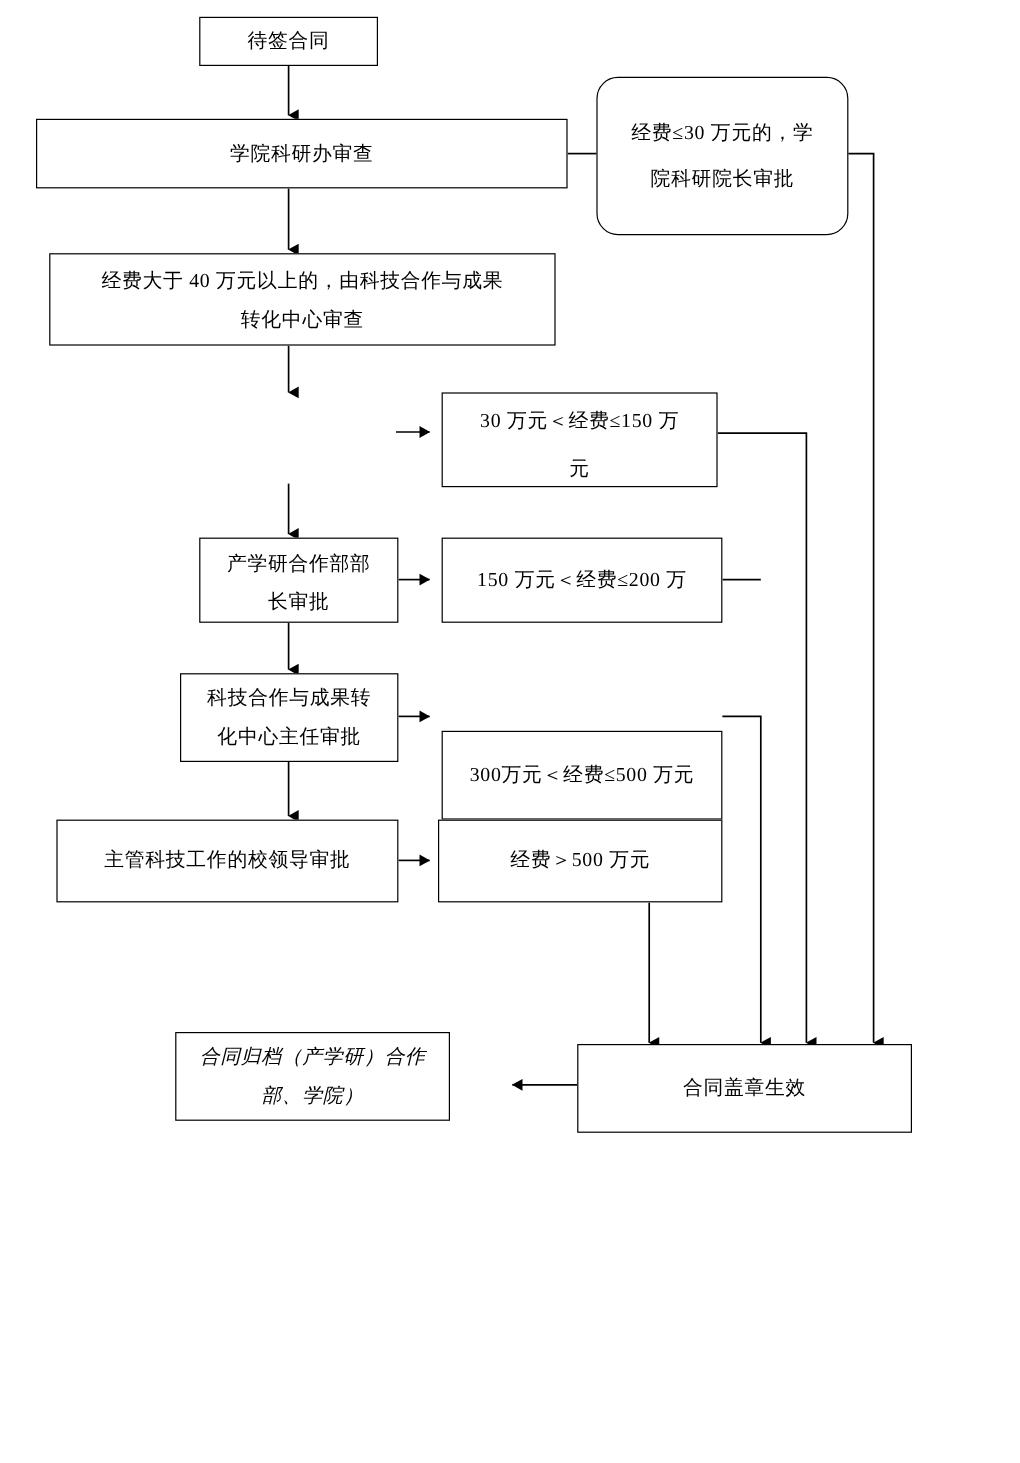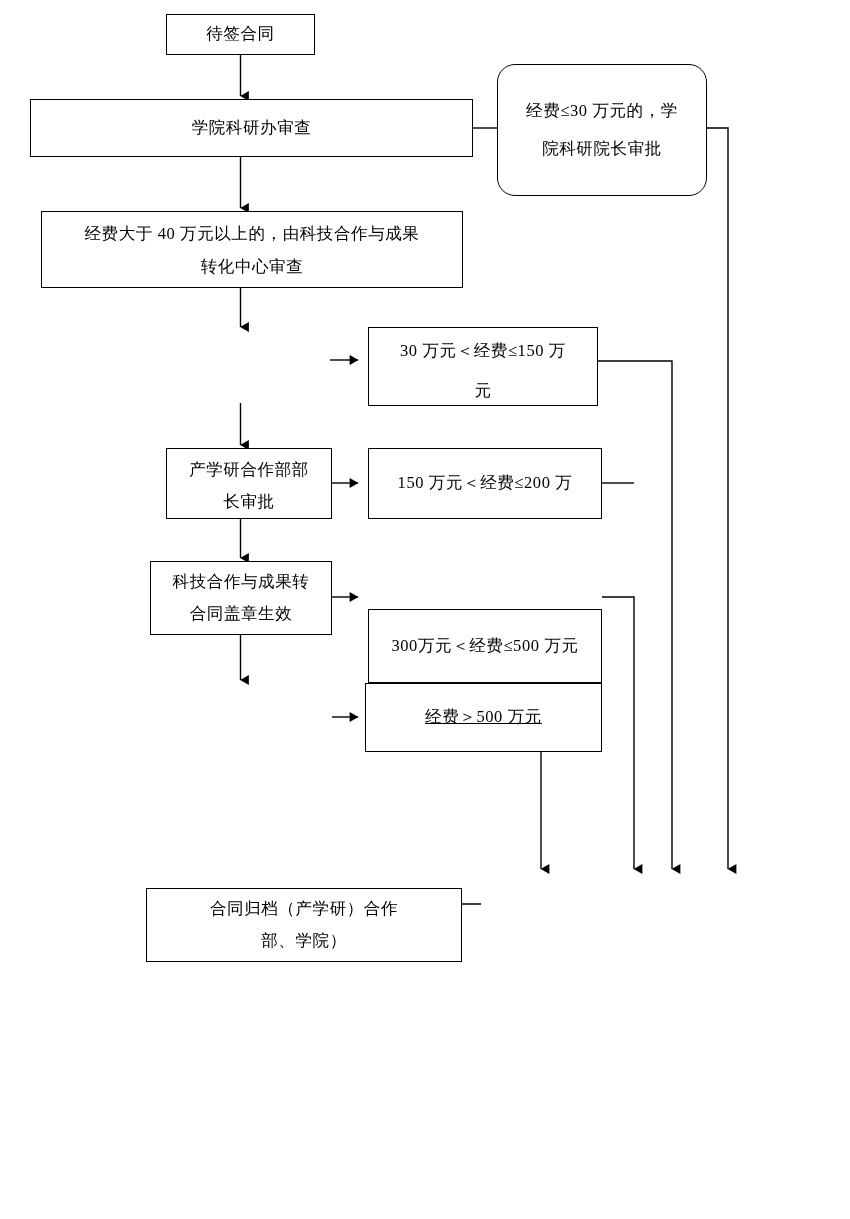--- a/index.html
+++ b/index.html
@@ -136,31 +136,37 @@
     <span class="txt">产学研合作部部
 长审批</span>
   </div>
 
   <div class="node" style="left:368px; top:448px; width:234px; height:71px;">
     <span class="txt">150 万元＜经费≤200 万</span>
   </div>
 
   <div class="node" style="left:150px; top:561px; width:182px; height:74px; line-height:1.95;">
     <span class="txt">科技合作与成果转
-合同盖章生效</span>
+化中心主任审批</span>
   </div>
 
   <div class="node" style="left:368px; top:561px; width:234px; height:74px;margin-top:48px;">
     <span class="txt">300万元＜经费≤500 万元</span>
   </div>
 
+  <div class="node" style="left:47px; top:683px; width:285px; height:69px;">
+    <span class="txt">主管科技工作的校领导审批</span>
+  </div>
 
-  <div class="node" style="left:365px; top:683px; width:237px; height:69px;text-decoration:underline;">
+  <div class="node" style="left:365px; top:683px; width:237px; height:69px;">
     <span class="txt">经费＞500 万元</span>
   </div>
 
+  <div class="node" style="left:481px; top:870px; width:279px; height:74px;">
+    <span class="txt">合同盖章生效</span>
+  </div>
 
-  <div class="node" style="left:146px; top:888px; width:316px; height:74px; line-height:1.95;">
+  <div class="node" style="left:146px; top:860px; width:229px; height:74px; line-height:1.95;font-style:italic;">
     <span class="txt">合同归档（产学研）合作
 部、学院）</span>
   </div>
 
 </div>
 
 </body></html>

